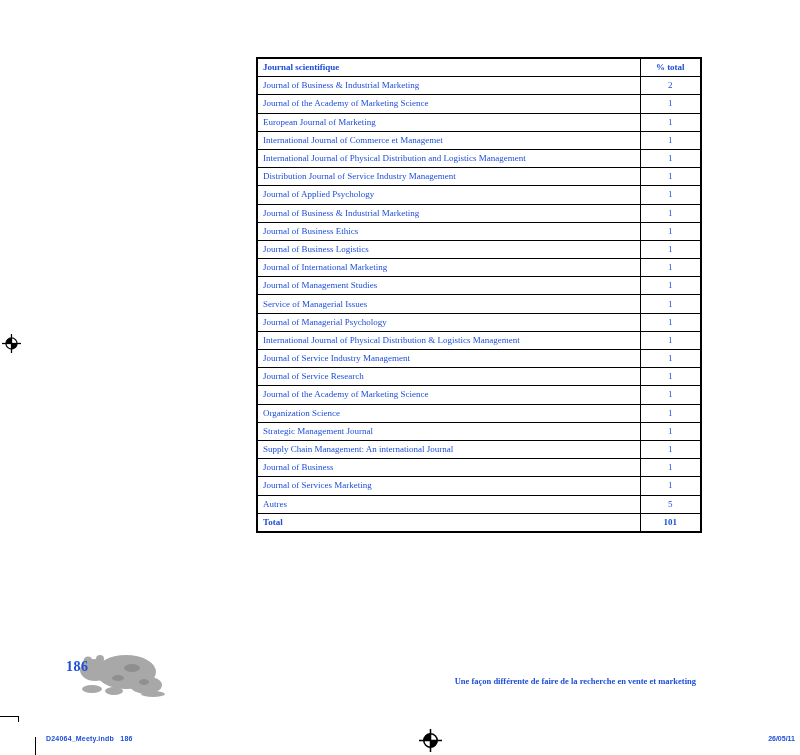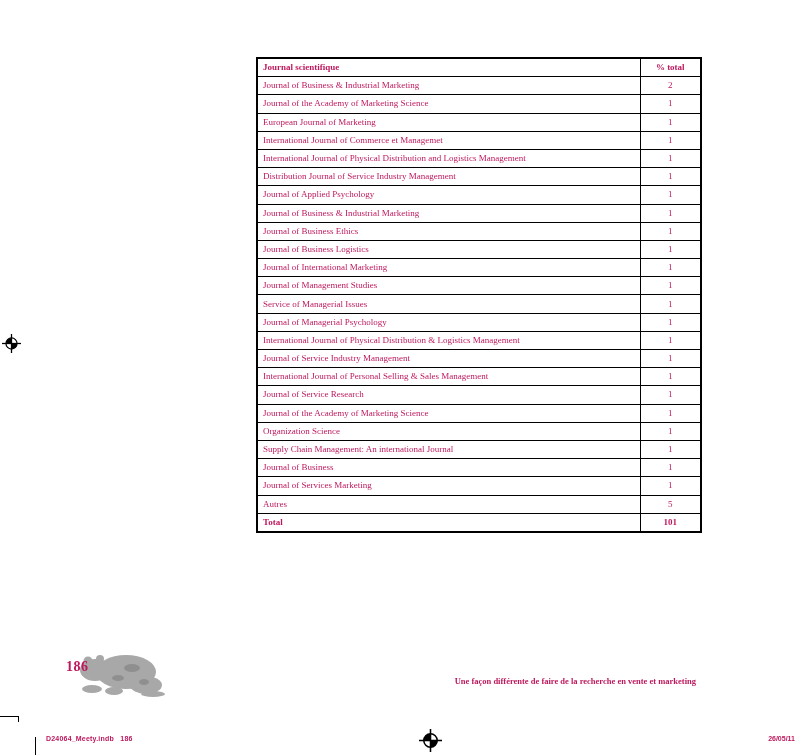--- a/index.html
+++ b/index.html
@@ -2,21 +2,21 @@
 <html><head>
 <meta charset="utf-8">
 <style>
   html,body{margin:0;padding:0;background:#ffffff;}
   .page{
     position:relative;
     width:800px;height:755px;
     background:#ffffff;
     overflow:hidden;
     font-family:"Liberation Serif","DejaVu Serif",serif;
-    color:#be185d;
+    color:#1d4ed8;
   }
   
   .journal-table{
     position:absolute;left:256px;top:57px;
     width:444px;
     border-collapse:collapse;
     table-layout:fixed;
     border:2px solid #000;
     font-size:9px;
     line-height:1;
@@ -159,33 +159,33 @@
         </tr>
         <tr>
           <td>International Journal of Physical Distribution &amp; Logistics Management</td>
           <td class="val">1</td>
         </tr>
         <tr>
           <td>Journal of Service Industry Management</td>
           <td class="val">1</td>
         </tr>
         <tr>
-          <td>International Journal of Personal Selling &amp; Sales Management</td>
-          <td class="val">1</td>
-        </tr>
-        <tr>
           <td>Journal of Service Research</td>
           <td class="val">1</td>
         </tr>
         <tr>
           <td>Journal of the Academy of Marketing Science</td>
           <td class="val">1</td>
         </tr>
         <tr>
           <td>Organization Science</td>
+          <td class="val">1</td>
+        </tr>
+        <tr>
+          <td>Strategic Management Journal</td>
           <td class="val">1</td>
         </tr>
         <tr>
           <td>Supply Chain Management: An international Journal</td>
           <td class="val">1</td>
         </tr>
         <tr>
           <td>Journal of Business</td>
           <td class="val">1</td>
         </tr>

